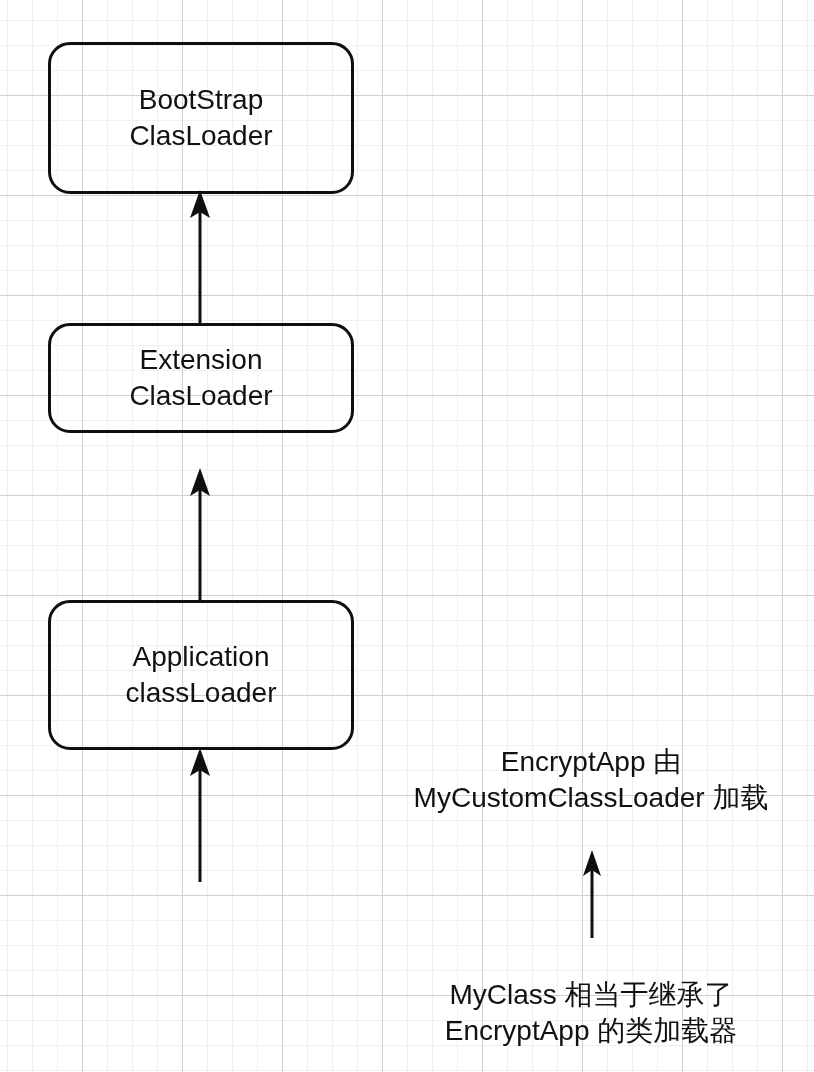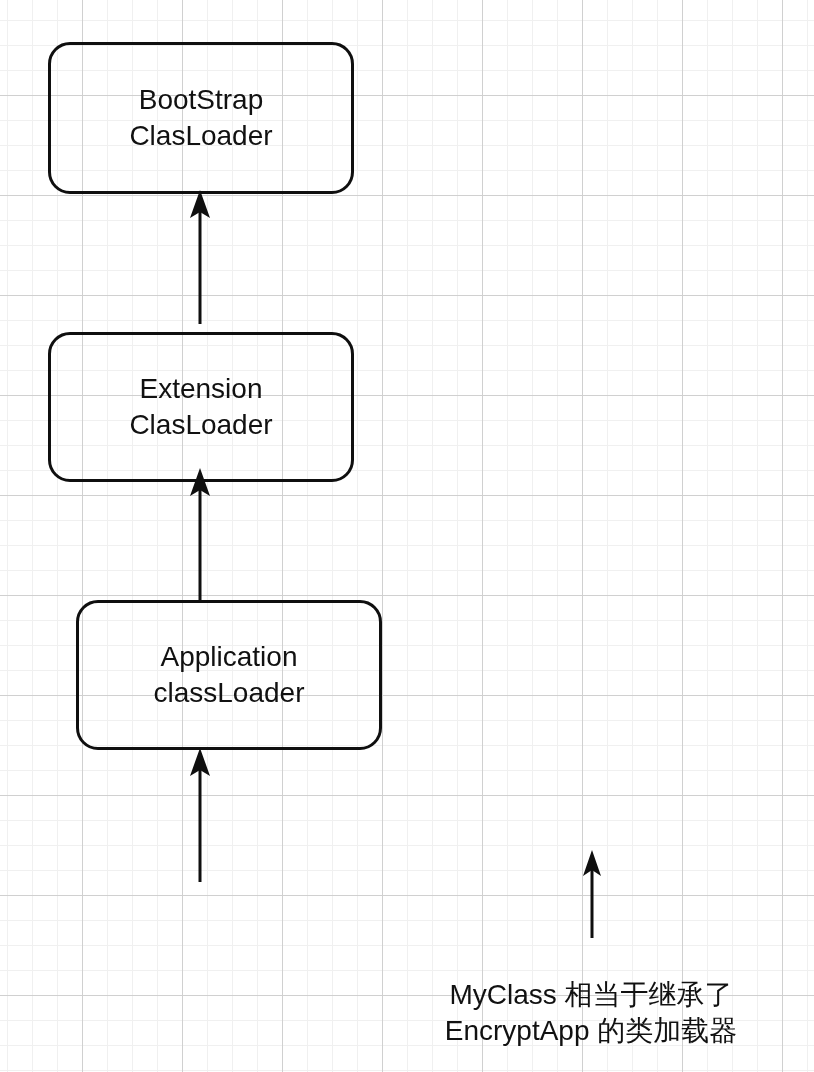--- a/index.html
+++ b/index.html
@@ -75,41 +75,43 @@
   <div class="node" style="left:48px; top:42px; width:306px; height:152px;">
     <span class="node-label two-line">BootStrap
 ClasLoader</span>
   </div>
 
   <svg class="connector" style="left:186px; top:190px; width:28px; height:134px;" viewBox="0 0 28 134">
     <line x1="14" y1="134" x2="14" y2="18" stroke="#0f0f0f" stroke-width="3"></line>
     <polygon points="14,0 24,28 14,22 4,28" fill="#0f0f0f"></polygon>
   </svg>
 
-  <div class="node" style="left:48px; top:332px; width:306px; height:150px;">
+  <div class="node" style="left:48px; top:323px; width:306px; height:110px;">
     <span class="node-label two-line">Extension
 ClasLoader</span>
   </div>
 
   <svg class="connector" style="left:186px; top:468px; width:28px; height:134px;" viewBox="0 0 28 134">
     <line x1="14" y1="134" x2="14" y2="18" stroke="#0f0f0f" stroke-width="3"></line>
     <polygon points="14,0 24,28 14,22 4,28" fill="#0f0f0f"></polygon>
   </svg>
 
-  <div class="node" style="left:48px; top:600px; width:306px; height:150px;margin-left:28px;">
+  <div class="node" style="left:48px; top:600px; width:306px; height:150px;">
     <span class="node-label two-line">Application
 classLoader</span>
   </div>
 
   <svg class="connector" style="left:186px; top:748px; width:28px; height:134px;" viewBox="0 0 28 134">
     <line x1="14" y1="134" x2="14" y2="18" stroke="#0f0f0f" stroke-width="3"></line>
     <polygon points="14,0 24,28 14,22 4,28" fill="#0f0f0f"></polygon>
   </svg>
 
 
+  <div class="note" style="left:384px; top:744px; width:414px;">EncryptApp 由
+MyCustomClassLoader 加载</div>
 
   <svg class="connector" style="left:578px; top:850px; width:28px; height:88px;" viewBox="0 0 28 88">
     <line x1="14" y1="88" x2="14" y2="16" stroke="#0f0f0f" stroke-width="3"></line>
     <polygon points="14,0 23,26 14,20 5,26" fill="#0f0f0f"></polygon>
   </svg>
 
   <div class="note" style="left:384px; top:977px; width:414px;">MyClass 相当于继承了
 EncryptApp 的类加载器</div>
 
 </div>

